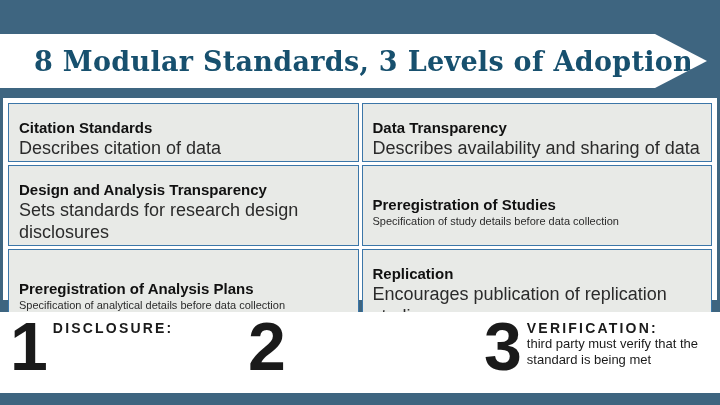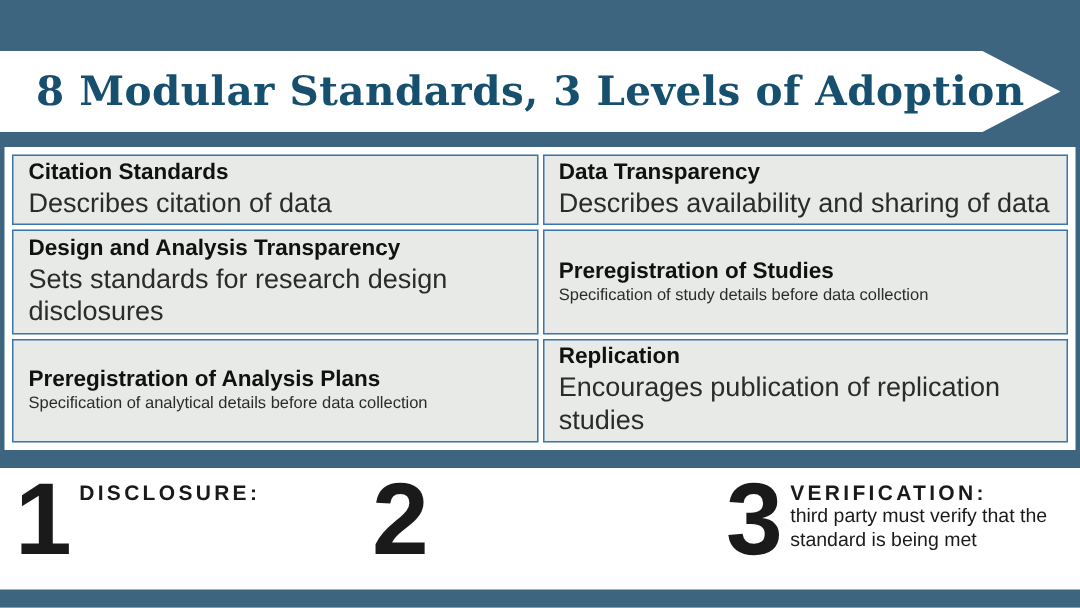--- a/index.html
+++ b/index.html
@@ -12,21 +12,21 @@
   }
   
   .banner{
     position:absolute;top:34px;left:0;
     width:708px;height:54px;
     background:#fff;
     clip-path:polygon(0 0,655px 0,707px 27px,655px 54px,0 54px);
     display:flex;align-items:center;
   }
   .banner h1{
-    margin:0;padding:0 0 0 24px;
+    margin:0;padding:0 0 0 34px;
     font-family:"DejaVu Serif",serif;
     font-weight:700;
     font-size:27px;
     letter-spacing:.3px;
     color:var(--accent,#17506E);
     white-space:nowrap;
   }
   
   .table-panel{
     position:absolute;top:98px;left:3px;right:3px;height:202px;
@@ -35,21 +35,21 @@
     padding:2px;
   }
   table.standards{
     width:100%;height:100%;
     border-collapse:separate;border-spacing:3px;
     table-layout:fixed;
   }
   td.cell{
     background:var(--cell_bg,#E8EAE7);
     border:1.5px solid var(--table_border,#3B76A8);
-    padding:2px 6px 2px 10px;
+    padding:15px 6px 2px 10px;
     vertical-align:middle;
   }
   .std-name{
     font-weight:bold;font-size:15px;line-height:1.25;
     color:var(--text,#111111);
   }
   .std-desc{
     font-size:18px;line-height:1.2;
     color:#2b2b2b;
   }

